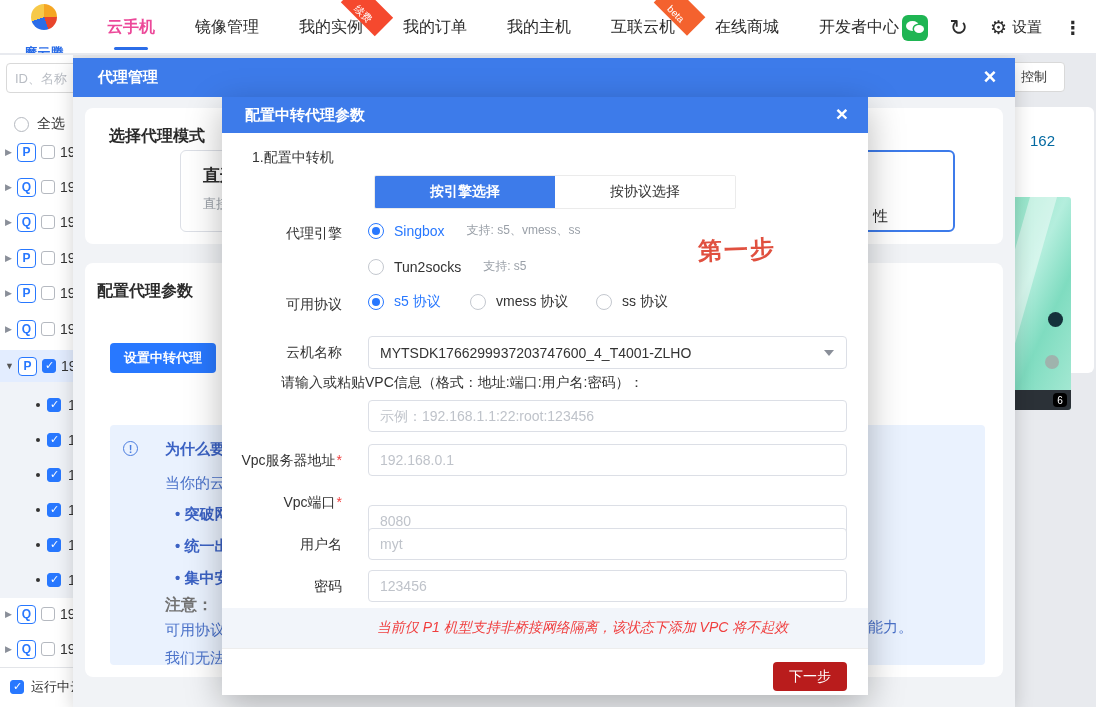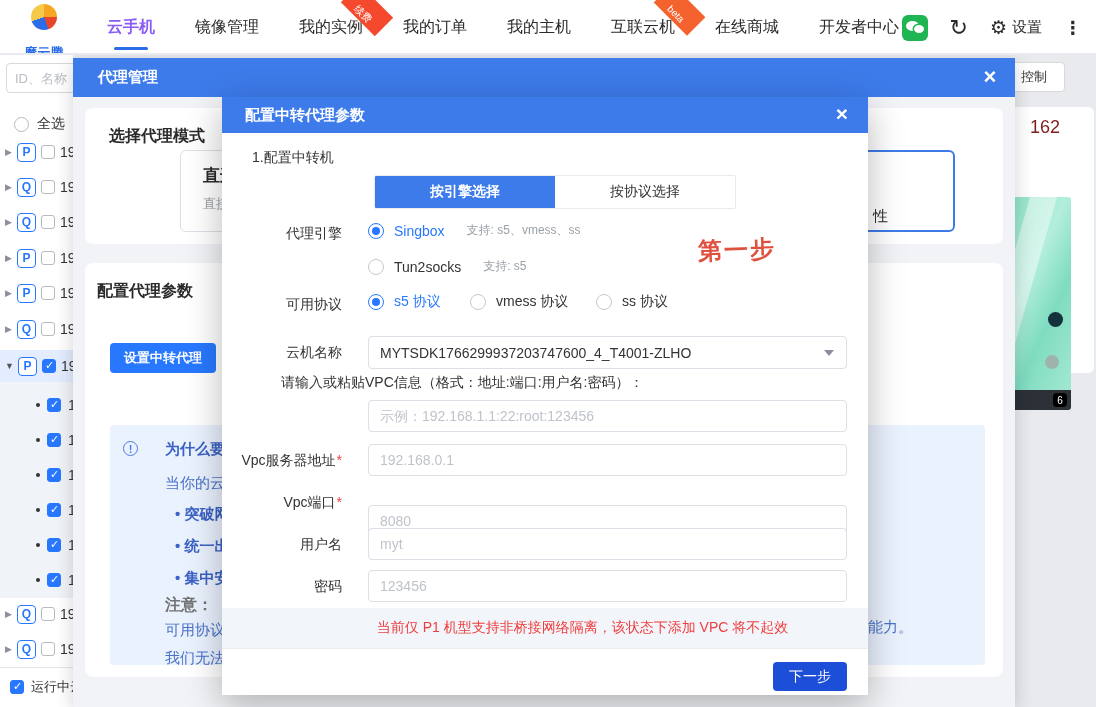--- a/index.html
+++ b/index.html
@@ -8,21 +8,21 @@
 
   
   #nav { position:absolute; left:0; top:0; width:1096px; height:55px; background:#fff;
     border-bottom:2px solid #e8eaef; z-index:60; overflow:hidden; }
   .logo-wrap { position:absolute; left:18px; top:4px; width:52px; text-align:center; }
   .logo-cube { width:26px; height:26px; border-radius:50%; margin:0 auto;
     background:conic-gradient(#f5a623 0 90deg,#e8452c 90deg 160deg,#2b6de8 160deg 250deg,#f7c948 250deg 360deg); }
   .logo-text { font-size:13px; font-weight:bold; color:#2b6de8; margin-top:14px; }
   .nav-items { position:absolute; left:105px; top:0; height:55px; display:flex; align-items:center; gap:36px; }
   .nav-item { position:relative; font-size:16px; color:#2b2b2b; cursor:pointer; padding:4px 2px; white-space:nowrap; }
-  .nav-item.active { color:#8b5cf6; font-weight:bold; }
+  .nav-item.active { color:#ec4899; font-weight:bold; }
   .nav-item.active::after { content:""; position:absolute; left:50%; transform:translateX(-50%);
     bottom:-8px; width:34px; height:3px; border-radius:2px; background:#2b6de8; }
   .ribbon { position:absolute; top:-16px; right:-26px; transform:rotate(45deg);
     color:#fff; font-size:10px; padding:14px 14px 2px 14px; line-height:1; }
   .ribbon.renew { background:#f5492e; }
   .ribbon.beta { background:#f4622e; }
   .nav-right { position:absolute; right:14px; top:0; height:55px; display:flex; align-items:center; gap:22px; }
   .wechat-icon { width:26px; height:26px; border-radius:6px; background:#1fb553; position:relative; }
   .wechat-icon::before { content:""; position:absolute; left:4px; top:6px; width:13px; height:10px;
     border-radius:50%; background:#fff; }
@@ -58,21 +58,21 @@
   .side-divider { position:absolute; left:0; top:612px; width:73px; height:1px; background:#e3e5e9; }
   .running-row { position:absolute; left:10px; top:623px; display:flex; align-items:center; gap:7px; }
   .running-label { font-size:13px; color:#333; white-space:nowrap; }
 
   
   #rightpane { position:absolute; left:1000px; top:55px; width:96px; height:652px; background:#e8eaee; z-index:5; }
   .ctrl-btn { position:absolute; left:3px; top:7px; width:62px; height:30px; background:#fff;
     border:1px solid #d9d9d9; border-radius:4px; font-size:13px; color:#333; display:flex;
     align-items:center; justify-content:center; }
   .phone-card { position:absolute; left:8px; top:52px; width:86px; height:266px; background:#fff; border-radius:6px; }
-  .phone-num { position:absolute; left:22px; top:10px; font-size:18px; color:#7f1d1d; }
+  .phone-num { position:absolute; left:22px; top:25px; font-size:15px; color:#0369a1; }
   .phone-thumb { position:absolute; left:3px; top:90px; width:60px; height:213px; border-radius:3px; overflow:hidden;
     background:linear-gradient(115deg,#8fe4c6 0%,#b4eedd 35%,#7fdcc0 60%,#a9ead5 100%); }
   .thumb-streak { position:absolute; left:-12px; top:-10px; width:26px; height:240px;
     background:rgba(255,255,255,.45); transform:rotate(16deg); }
   .thumb-icon1 { position:absolute; right:8px; top:115px; width:15px; height:15px; border-radius:50%; background:#15313b; }
   .thumb-icon2 { position:absolute; right:12px; top:158px; width:14px; height:14px; border-radius:50%; background:#9fb3ad; }
   .thumb-bar { position:absolute; left:0; bottom:0; width:60px; height:20px; background:#2b3137; }
   .thumb-badge { position:absolute; right:4px; bottom:3px; width:14px; height:14px; background:#000;
     border-radius:4px; color:#fff; font-size:10px; display:flex; align-items:center; justify-content:center; }
 
@@ -131,24 +131,24 @@
   .select-box { position:absolute; left:146px; width:479px; height:33px; border:1px solid #dcdfe6;
     border-radius:4px; background:#fff; display:flex; align-items:center; cursor:pointer; }
   .select-value { font-size:14px; color:#333; margin-left:11px; flex:1; white-space:nowrap; overflow:hidden; }
   .caret-down { width:0; height:0; border-left:5px solid transparent; border-right:5px solid transparent;
     border-top:6px solid #8a8f99; margin-right:12px; }
   .paste-label { position:absolute; left:59px; font-size:14px; color:#333; white-space:nowrap; }
   .im-input { position:absolute; left:146px; width:479px; height:32px; border:1px solid #dcdfe6;
     border-radius:4px; font-size:14px; color:#333; padding-left:11px; background:#fff; }
   .im-input::placeholder { color:#bfc3ca; }
   .warn-band { position:absolute; left:0; top:511px; width:721px; height:40px; background:#f2f5fa;
-    display:flex; align-items:center; justify-content:center; }
+    display:flex; align-items:center; justify-content:center;font-style:italic; }
   .warn-text { font-size:14px; color:#f03e3e; }
   .im-footer { position:absolute; left:0; top:551px; width:646px; height:47px; background:#fff; border-top:1px solid #ededed; }
-  .next-btn { position:absolute; right:21px; top:13px; width:74px; height:29px; background:#1d4ed8;
+  .next-btn { position:absolute; right:21px; top:13px; width:74px; height:29px; background:#b91c1c;
     color:#fff; font-size:14px; border:none; border-radius:4px; display:flex; align-items:center;
     justify-content:center; cursor:pointer; }
 
   .annotation { position:absolute; left:698px; top:234px; z-index:50; font-size:24px; font-weight:bold;
     color:#e0503f; transform:rotate(-2deg); letter-spacing:2px; }
 </style>
 </head>
 <body>
 
 <div id="nav">

